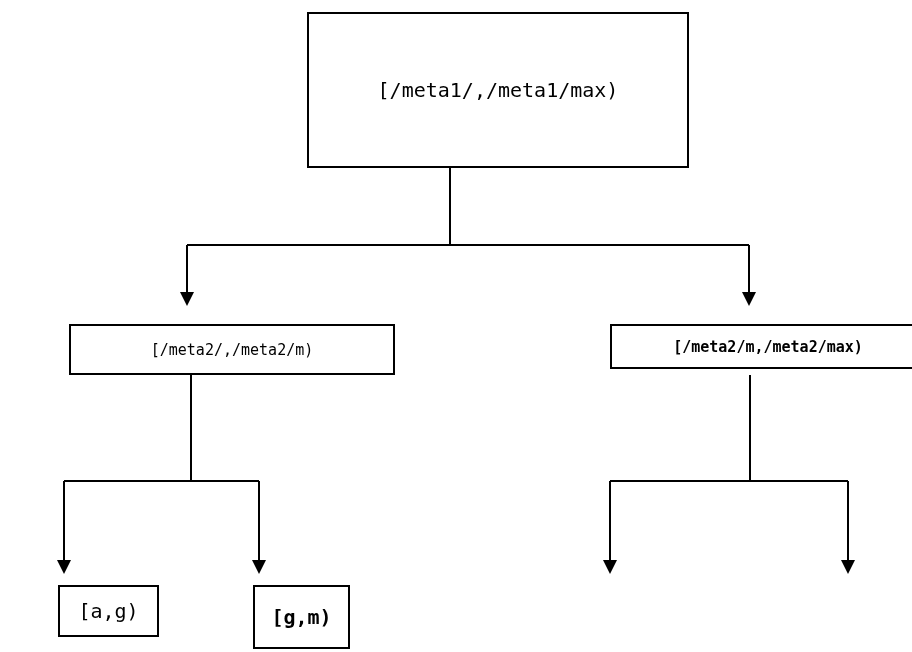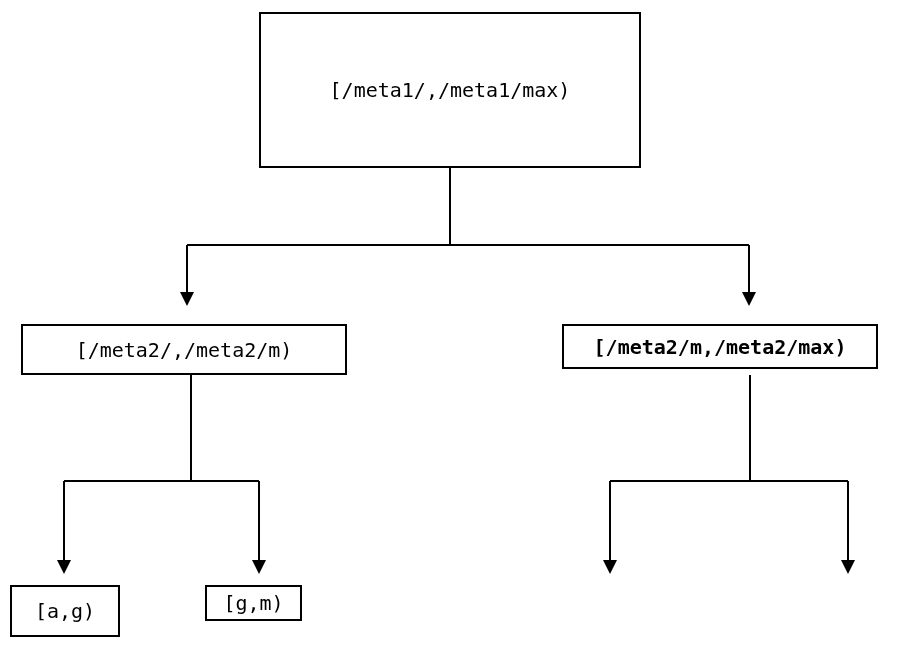--- a/index.html
+++ b/index.html
@@ -26,29 +26,30 @@
     height: 652px;
   }
   .node-box {
     position: absolute;
     box-sizing: border-box;
     background: #ffffff;
     border: 2px solid #000000;
     display: flex;
     align-items: center;
     justify-content: center;
+    margin-left: 48px;
   }
   .node-label {
     font-family: "DejaVu Sans Mono", "Liberation Mono", monospace;
     color: #000000;
     white-space: pre;
     letter-spacing: 0px;
   }
   .level-root .node-label { font-size: 20px; }
-  .level-mid  .node-label { font-size: 20px; text-align: center; }
+  .level-mid  .node-label { font-size: 15px; text-align: center; }
   .level-leaf .node-label { font-size: 20px; }
 </style>
 </head>
 <body>
 
 <div id="diagram-root">
 
   <svg id="tree-svg" viewBox="0 0 912 652">
     <g stroke="#000000" stroke-width="2.2" fill="none" shape-rendering="crispEdges">
 
@@ -87,23 +88,23 @@
   </div>
 
   <div class="node-box level-mid" style="left:21px; top:324px; width:326px; height:51px;">
     <span class="node-label">[/meta2/,/meta2/m)</span>
   </div>
 
   <div class="node-box level-mid" style="left:562px; top:324px; width:316px; height:45px;font-weight:bold;">
     <span class="node-label">[/meta2/m,/meta2/max)</span>
   </div>
 
-  <div class="node-box level-leaf" style="left:10px; top:585px; width:110px; height:52px;">
+  <div class="node-box level-leaf" style="left:10px; top:585px; width:101px; height:52px;">
     <span class="node-label">[a,g)</span>
   </div>
 
-  <div class="node-box level-leaf" style="left:205px; top:585px; width:97px; height:36px;">
+  <div class="node-box level-leaf" style="left:205px; top:585px; width:97px; height:64px;font-weight:bold;">
     <span class="node-label">[g,m)</span>
   </div>
 
 
 
 </div>
 
 </body></html>

